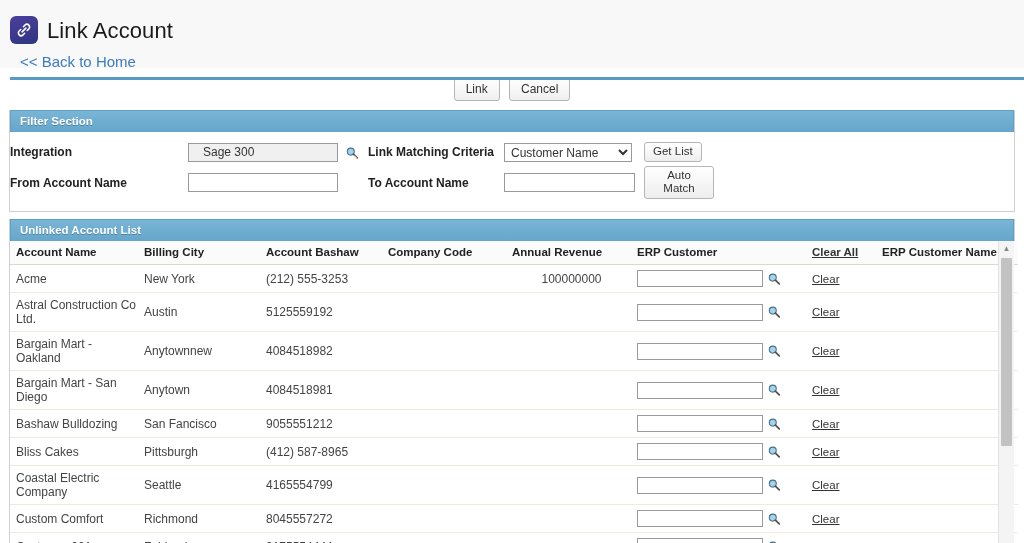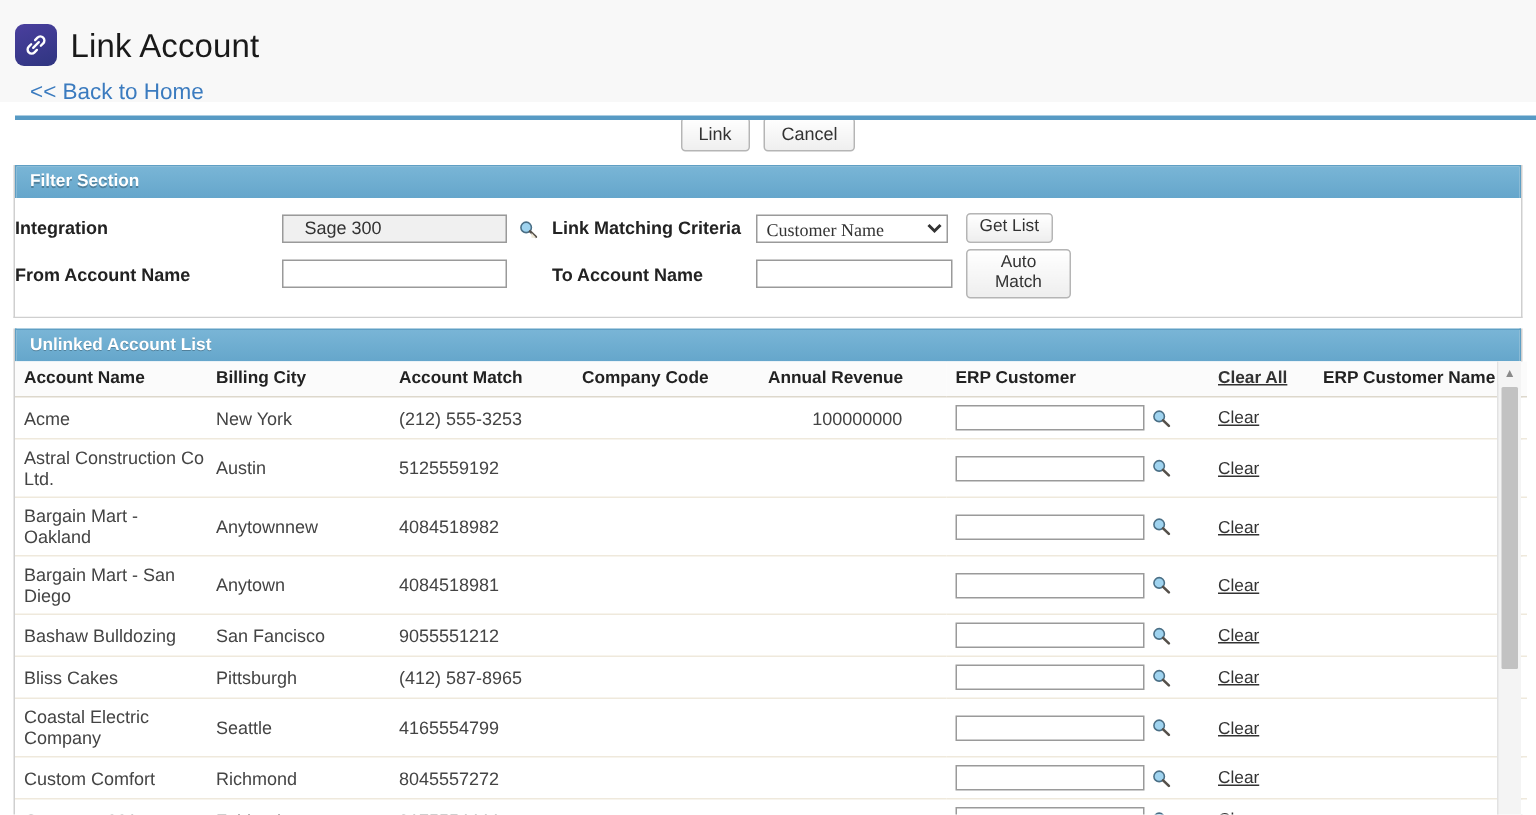--- a/index.html
+++ b/index.html
@@ -133,21 +133,21 @@
     border: 1px solid #9a9a9a;
     color: #333;
     box-sizing: border-box;
     height: 19px;
   }
   .txt.readonlyish {
     background: #f0f0f0;
     width: 150px;
   }
   select.sel {
-    font-family: Liberation Serif, serif;
+    font-family: Liberation Sans, sans-serif;
     font-size: 12px;
     height: 19px;
     width: 128px;
     border: 1px solid #9a9a9a;
     background: #fff;
     color: #333;
     padding: 1px 2px;
     box-sizing: border-box;
   }
   .lookup-icon {
@@ -337,21 +337,21 @@
         <col style="width:124px">
         <col style="width:125px">
         <col style="width:175px">
         <col style="width:70px">
         <col style="width:142px">
       </colgroup>
       <thead>
         <tr>
           <th>Account Name</th>
           <th>Billing City</th>
-          <th>Account Match</th>
+          <th>Account Bashaw</th>
           <th>Company Code</th>
           <th>Annual Revenue</th>
           <th>ERP Customer</th>
           <th>
             <span class="clear-all-link">Clear All</span>
           </th>
           <th>ERP Customer Name</th>
         </tr>
       </thead>
       <tbody>

